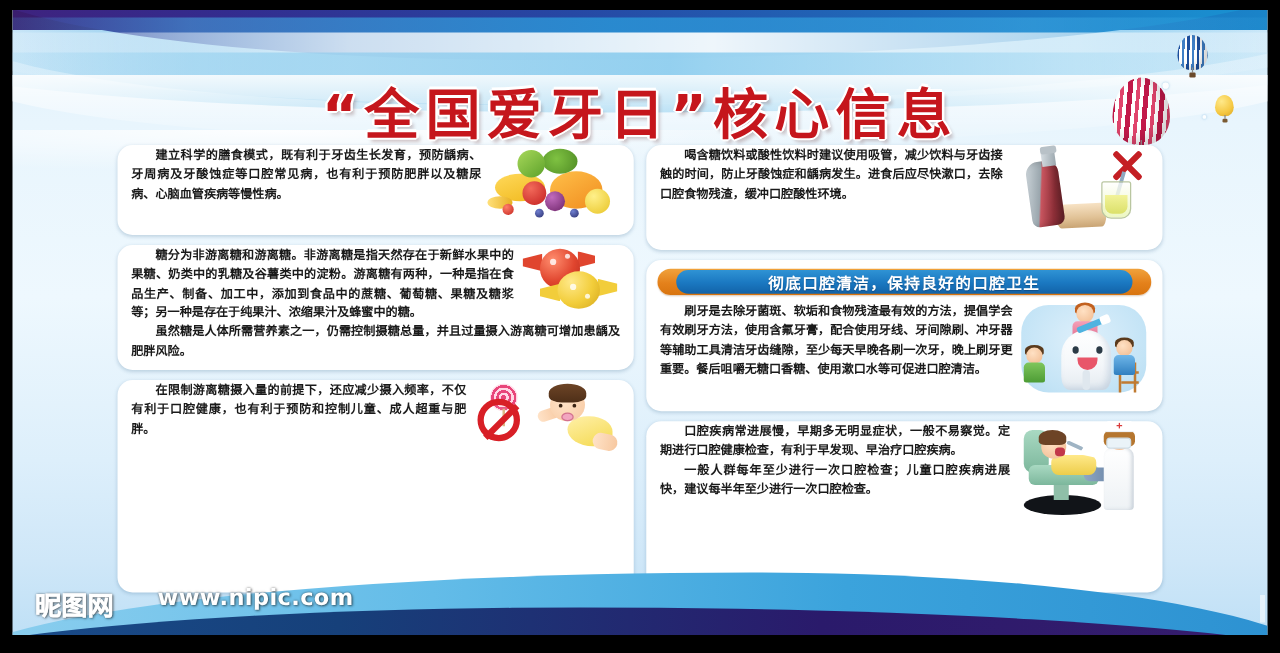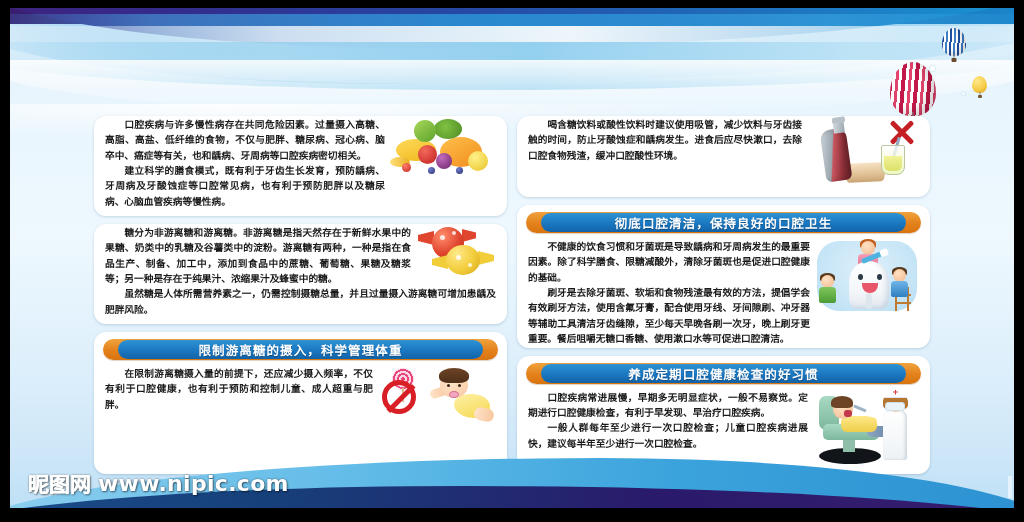--- a/index.html
+++ b/index.html
@@ -593,33 +593,34 @@
     bottom: -40px; height: 46px; left: 18%; width: 92%;
     background: linear-gradient(90deg,#2b86c8 0%, #1f69ad 45%, #17518f 100%);
     border-radius: 52% 48% 0 0 / 100% 100% 0 0;
     opacity: .95;
   }
 
   
   .watermark {
     position: absolute;
     left: 18px; bottom: 10px;
-    display: flex; align-items: center; gap: 7px;
+    display: flex; align-items: flex-start; gap: 7px;
     z-index: 6;
   }
   .wm-cn {
     font-size: 21px; font-weight: 700; color: #ffffff;
     letter-spacing: 0px;
     text-shadow: 0 0 2px rgba(0,0,0,.55), 1px 1px 2px rgba(0,0,0,.5);
     -webkit-text-stroke: 0.4px rgba(255,255,255,.9);
   }
   .wm-url {
-    font-size: 22px; font-weight: 700; color: #ffffff;
+    font-size: 18px; font-weight: 700; color: #ffffff;
     letter-spacing: .3px;
     text-shadow: 0 0 2px rgba(0,0,0,.5), 1px 1px 2px rgba(0,0,0,.45);
+    margin-left: 28px;
   }
   .idtag {
     position: absolute;
     right: 8px; bottom: 14px;
     z-index: 6;
     font-size: 11.5px;
     color: #ffffff;
     letter-spacing: .2px;
     text-shadow: 0 1px 1px rgba(0,0,0,.5);
     white-space: nowrap;
@@ -659,41 +660,43 @@
       </div>
       <div class="balloon balloon-red">
         <div class="env"></div>
           <div class="rope"></div>
           <div class="basket"></div>
       </div>
       <div class="speck" style="left:44px; top:40px; width:5px; height:5px;"></div>
       <div class="speck" style="left:76px; top:66px; width:3px; height:3px;"></div>
     </div>
 
+    <div class="title-wrap">
+      <div class="title">“全国爱牙日”核心信息</div>
+    </div>
 
     <div class="content">
 
       <div class="column">
 
         <div class="panel">
           <div class="sec-body">
             <div class="illus ill-fruit">
               <div class="blob f-melon"></div>
               <div class="blob f-banana"></div>
               <div class="blob f-broc"></div>
               <div class="blob f-leaf"></div>
               <div class="blob f-apple"></div>
               <div class="blob f-lemon"></div>
               <div class="blob f-plum"></div>
               <div class="blob f-corn"></div>
               <div class="blob f-berry1"></div>
               <div class="blob f-berry2"></div>
               <div class="blob f-berry3"></div>
             </div>
-            <p>口腔疾病与许多慢性病存在共同危险因素。过量摄入高糖、高脂、高盐、低纤维的食物，不仅与肥胖、糖尿病、冠心病、脑卒中、癌症等有关，也和龋病、牙周病等口腔疾病密切相关。</p>
             <p>建立科学的膳食模式，既有利于牙齿生长发育，预防龋病、牙周病及牙酸蚀症等口腔常见病，也有利于预防肥胖以及糖尿病、心脑血管疾病等慢性病。</p>
           </div>
         </div>
 
         <div class="panel">
           <div class="sec-body">
             <div class="illus ill-candy">
               <div class="cy-wrap rl"></div>
               <div class="cy-wrap rr"></div>
               <div class="cy-red"></div>
@@ -704,25 +707,20 @@
               <div class="cy-dot" style="left:36px; top:6px; width:4px; height:4px;"></div>
               <div class="cy-dot" style="left:40px; top:30px; width:5px; height:5px;"></div>
               <div class="cy-dot" style="left:52px; top:38px; width:4px; height:4px;"></div>
             </div>
             <p>糖分为非游离糖和游离糖。非游离糖是指天然存在于新鲜水果中的果糖、奶类中的乳糖及谷薯类中的淀粉。游离糖有两种，一种是指在食品生产、制备、加工中，添加到食品中的蔗糖、葡萄糖、果糖及糖浆等；另一种是存在于纯果汁、浓缩果汁及蜂蜜中的糖。</p>
             <p>虽然糖是人体所需营养素之一，仍需控制摄糖总量，并且过量摄入游离糖可增加患龋及肥胖风险。</p>
           </div>
         </div>
 
         <div class="panel grow">
-          <div class="sec-head">
-            <div class="sec-head-inner">
-              <span class="sec-title">限制游离糖的摄入，科学管理体重</span>
-            </div>
-          </div>
           <div class="sec-body">
             <div class="illus ill-baby">
               <div class="lolli"></div>
               <div class="lolli-stick"></div>
               <div class="nosugar"></div>
               <div class="baby-arm"></div>
               <div class="baby-body"></div>
               <div class="baby-leg"></div>
               <div class="baby-head"></div>
               <div class="baby-hair"></div>
@@ -782,31 +780,25 @@
                   <div class="kid-head"></div>
                   <div class="kid-body"></div>
                 </div>
               <div class="ladder"></div>
               <div class="kid kid-right">
                   <div class="hair"></div>
                   <div class="kid-head"></div>
                   <div class="kid-body"></div>
                 </div>
             </div>
-            <p>不健康的饮食习惯和牙菌斑是导致龋病和牙周病发生的最重要因素。除了科学膳食、限糖减酸外，清除牙菌斑也是促进口腔健康的基础。</p>
             <p>刷牙是去除牙菌斑、软垢和食物残渣最有效的方法，提倡学会有效刷牙方法，使用含氟牙膏，配合使用牙线、牙间隙刷、冲牙器等辅助工具清洁牙齿缝隙，至少每天早晚各刷一次牙，晚上刷牙更重要。餐后咀嚼无糖口香糖、使用漱口水等可促进口腔清洁。</p>
           </div>
         </div>
 
         <div class="panel grow">
-          <div class="sec-head">
-            <div class="sec-head-inner">
-              <span class="sec-title">养成定期口腔健康检查的好习惯</span>
-            </div>
-          </div>
           <div class="sec-body">
             <div class="illus ill-dentist">
               <div class="chair-base"></div>
               <div class="chair-post"></div>
               <div class="chair-back"></div>
               <div class="chair-seat"></div>
               <div class="pat-legs"></div>
               <div class="pat-body"></div>
               <div class="pat-head"></div>
               <div class="pat-hair"></div>

